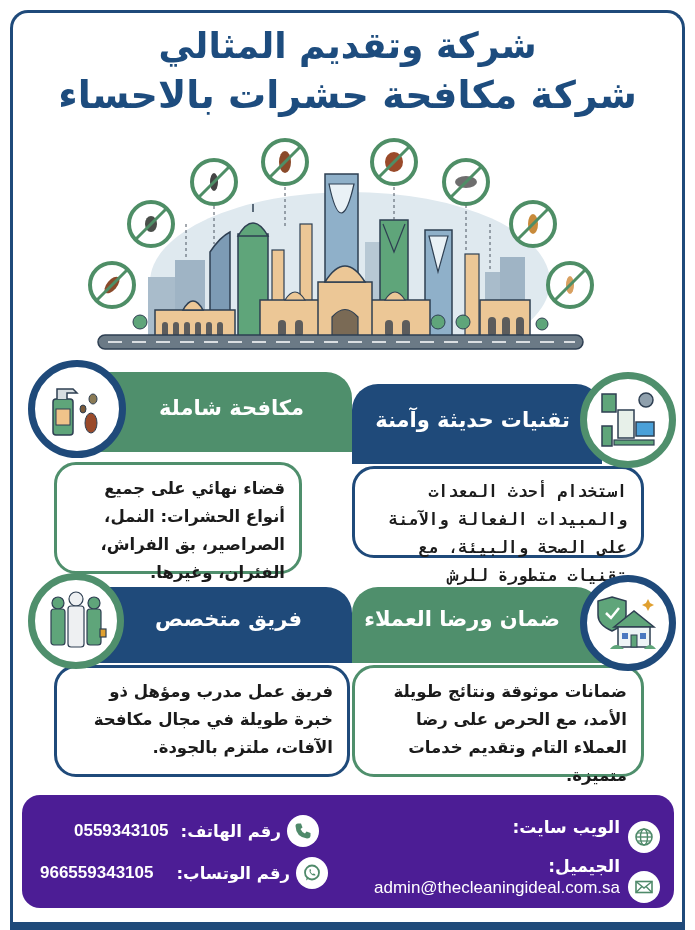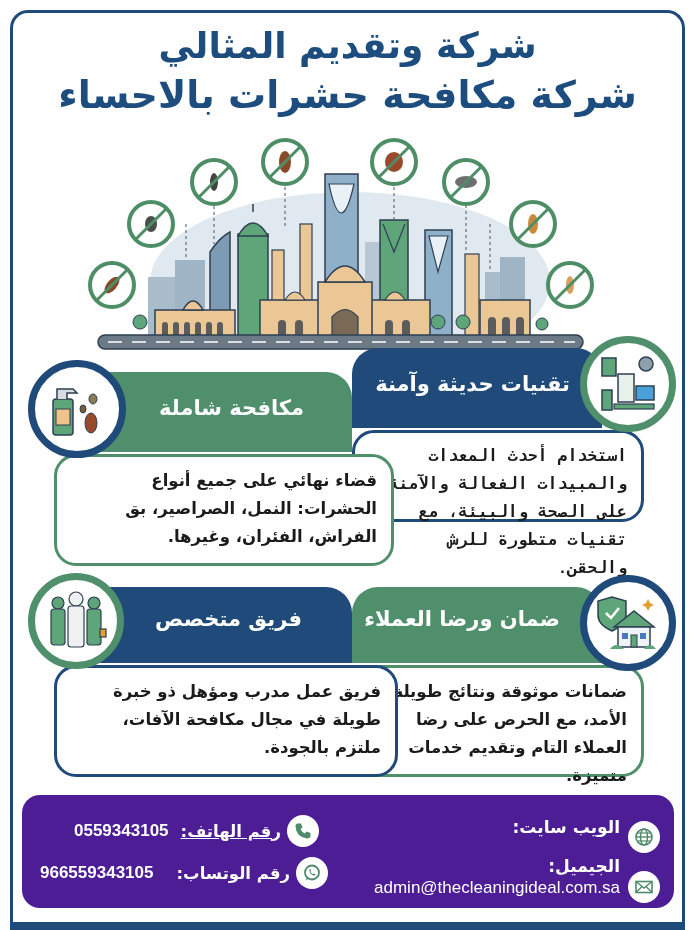--- a/index.html
+++ b/index.html
@@ -177,40 +177,40 @@
       <line x1="119" y1="65" x2="149" y2="35"></line>
         <line x1="190" y1="45" x2="220" y2="15"></line>
       <line x1="299" y1="45" x2="329" y2="15"></line>
         <line x1="371" y1="65" x2="401" y2="35"></line>
       <line x1="438" y1="107" x2="468" y2="77"></line>
         <line x1="475" y1="168" x2="505" y2="138"></line>
     </g>
   </svg>
 </div>
 
-<div class="card" style="left:352px; top:348px; width:320px; height:200px;padding-left:45px;">
+<div class="card" style="left:352px; top:384px; width:320px; height:200px;padding-left:45px;">
   <div class="header blue" style="left:0; top:0; width:250px; height:80px;"></div>
   <div class="header-text" style="right:102px; top:24px;">تقنيات حديثة وآمنة</div>
   <div class="body bd-blue" style="left:0; top:82px; width:292px; height:92px;font-family:Liberation Mono, monospace;">استخدام أحدث المعدات والمبيدات الفعالة والآمنة على الصحة والبيئة، مع تقنيات متطورة للرش والحقن.</div>
   <div class="badge bd-green" style="left:228px; top:-12px; width:96px; height:96px;">
     <svg viewBox="0 0 64 64">
       <rect x="6" y="6" width="14" height="18" fill="#5fa57a" stroke="#2e3f52" stroke-width="1.5"></rect>
       <circle cx="50" cy="12" r="7" fill="#8fa0ad" stroke="#2e3f52" stroke-width="1.5"></circle>
       <rect x="22" y="22" width="16" height="28" fill="#e7f0e9" stroke="#2e3f52" stroke-width="1.5"></rect>
       <rect x="40" y="34" width="18" height="14" fill="#4aa0d8" stroke="#2e3f52" stroke-width="1.5"></rect>
       <rect x="6" y="38" width="10" height="20" fill="#5fa57a" stroke="#2e3f52" stroke-width="1.5"></rect>
       <rect x="18" y="52" width="40" height="5" fill="#5fa57a" stroke="#2e3f52" stroke-width="1.2"></rect>
     </svg>
   </div>
 </div>
 
 <div class="card" style="left:22px; top:372px; width:330px; height:200px;">
   <div class="header green" style="left:40px; top:0; width:290px; height:80px;"></div>
   <div class="header-text" style="right:48px; top:24px;">مكافحة شاملة</div>
-  <div class="body bd-green" style="left:32px; top:82px; width:340px; height:112px;">قضاء نهائي على جميع أنواع الحشرات: النمل، الصراصير، بق الفراش، الفئران، وغيرها.</div>
+  <div class="body bd-green" style="left:32px; top:90px; width:248px; height:112px;">قضاء نهائي على جميع أنواع الحشرات: النمل، الصراصير، بق الفراش، الفئران، وغيرها.</div>
   <div class="badge bd-blue" style="left:6px; top:-12px; width:98px; height:98px;">
     <svg viewBox="0 0 64 64">
       <rect x="8" y="22" width="20" height="36" rx="3" fill="#5fa57a" stroke="#2e3f52" stroke-width="1.5"></rect>
       <rect x="11" y="32" width="14" height="16" fill="#f0c38a" stroke="#2e3f52" stroke-width="1"></rect>
       <path d="M12 22 V 12 H 28 L 32 16 H 22 V 22" fill="#d7dde0" stroke="#2e3f52" stroke-width="1.5"></path>
       <ellipse cx="46" cy="46" rx="6" ry="10" fill="#9a4a2a" stroke="#2e3f52" stroke-width="1"></ellipse>
       <ellipse cx="48" cy="22" rx="4" ry="5" fill="#8a7a55" stroke="#2e3f52" stroke-width="1"></ellipse>
       <ellipse cx="38" cy="32" rx="3" ry="4" fill="#7a5a3a" stroke="#2e3f52" stroke-width="1"></ellipse>
     </svg>
   </div>
@@ -231,21 +231,21 @@
         <rect x="44" y="42" width="6" height="6" fill="#4a78c0"></rect>
       <path d="M52 8 L 54 12 L 58 14 L 54 16 L 52 20 L 50 16 L 46 14 L 50 12 Z" fill="#e0a030"></path>
       <path d="M14 58 Q 20 50 28 58 Z M 48 58 Q 54 50 60 58 Z" fill="#5fa57a"></path>
     </svg>
   </div>
 </div>
 
 <div class="card" style="left:22px; top:587px; width:330px; height:195px;">
   <div class="header blue" style="left:40px; top:0; width:290px; height:76px;"></div>
   <div class="header-text" style="right:50px; top:20px;">فريق متخصص</div>
-  <div class="body bd-blue" style="left:32px; top:78px; width:344px; height:112px;">فريق عمل مدرب ومؤهل ذو خبرة طويلة في مجال مكافحة الآفات، ملتزم بالجودة.</div>
+  <div class="body bd-blue" style="left:32px; top:78px; width:296px; height:112px;">فريق عمل مدرب ومؤهل ذو خبرة طويلة في مجال مكافحة الآفات، ملتزم بالجودة.</div>
   <div class="badge bd-green" style="left:6px; top:-14px; width:96px; height:96px;">
     <svg viewBox="0 0 64 64">
       <g stroke="#2e3f52" stroke-width="1.2">
         <circle cx="14" cy="14" r="6" fill="#5fa57a"></circle>
           <rect x="7" y="20" width="14" height="36" rx="3" fill="#5fa57a"></rect>
         <circle cx="50" cy="14" r="6" fill="#5fa57a"></circle>
           <rect x="43" y="20" width="14" height="36" rx="3" fill="#5fa57a"></rect>
         <circle cx="32" cy="10" r="7" fill="#eef0f2"></circle>
           <rect x="24" y="17" width="16" height="41" rx="3" fill="#eef0f2"></rect>
         <rect x="56" y="40" width="6" height="8" fill="#e0a030"></rect>
@@ -283,21 +283,21 @@
       <span class="val">admin@thecleaningideal.com.sa</span>
     </div>
   </div>
 
   <div class="f-item" style="left:52px; top:20px;">
     <div class="f-icon">
       <svg viewBox="0 0 20 20">
           <path d="M5 2.5 L 8 2.5 L 9.5 6.5 L 7.5 8 Q 9 11.5 12 12.5 L 13.5 10.5 L 17.5 12 L 17.5 15 Q 17 17.5 14 17.5 Q 3 16 2.5 5 Q 2.5 2.5 5 2.5 Z" fill="#4f8a6a"></path>
         </svg>
     </div>
-    <span class="f-text" style="margin-right:6px;text-decoration:underline;">رقم الهاتف:</span>
+    <span class="f-text" style="margin-right:6px;">رقم الهاتف:</span>
     <span class="f-text" style="margin-right:12px; font-family:'Liberation Sans', sans-serif; font-size:17px;">0559343105</span>
   </div>
 
   <div class="f-item" style="left:18px; top:62px;">
     <div class="f-icon">
       <svg viewBox="0 0 20 20">
           <circle cx="10" cy="9.5" r="7" fill="none" stroke="#4f8a6a" stroke-width="1.8"></circle>
           <path d="M4 17.5 L 5 13.5 L 7 15.5 Z" fill="#4f8a6a"></path>
           <path d="M7.5 6.5 Q 7 9 9 11 Q 11 13 13.5 12.5 L 13 11 L 11.5 10.5 L 10.5 11 Q 9 10 8.5 8.5 L 9 7.5 L 8.5 6 Z" fill="#4f8a6a"></path>
         </svg>

